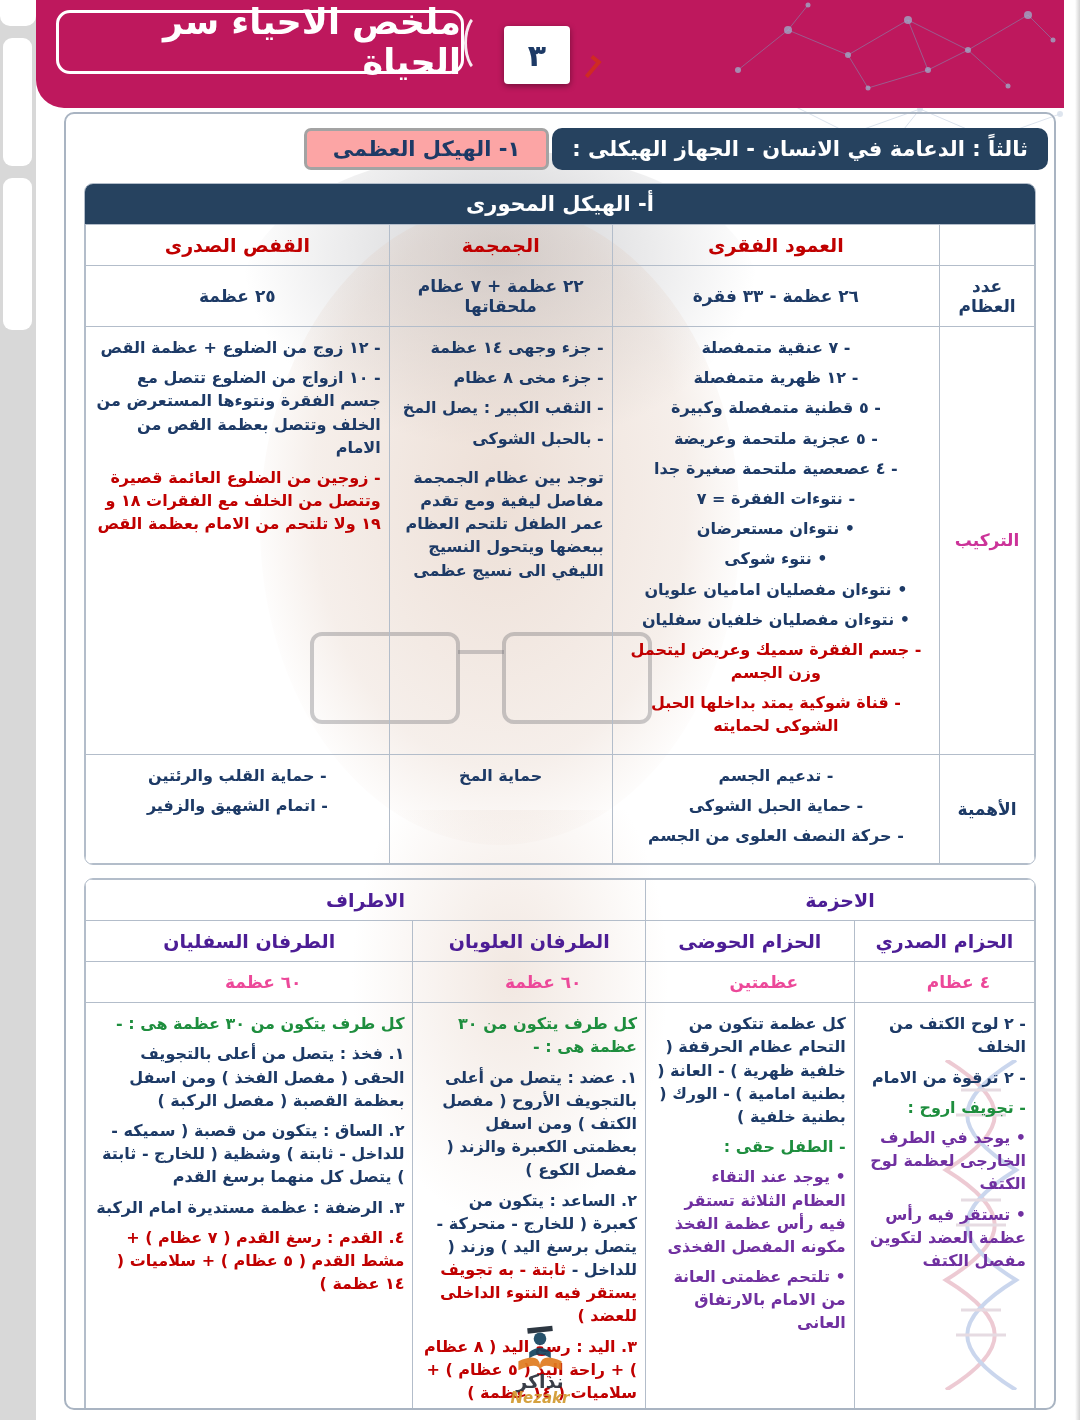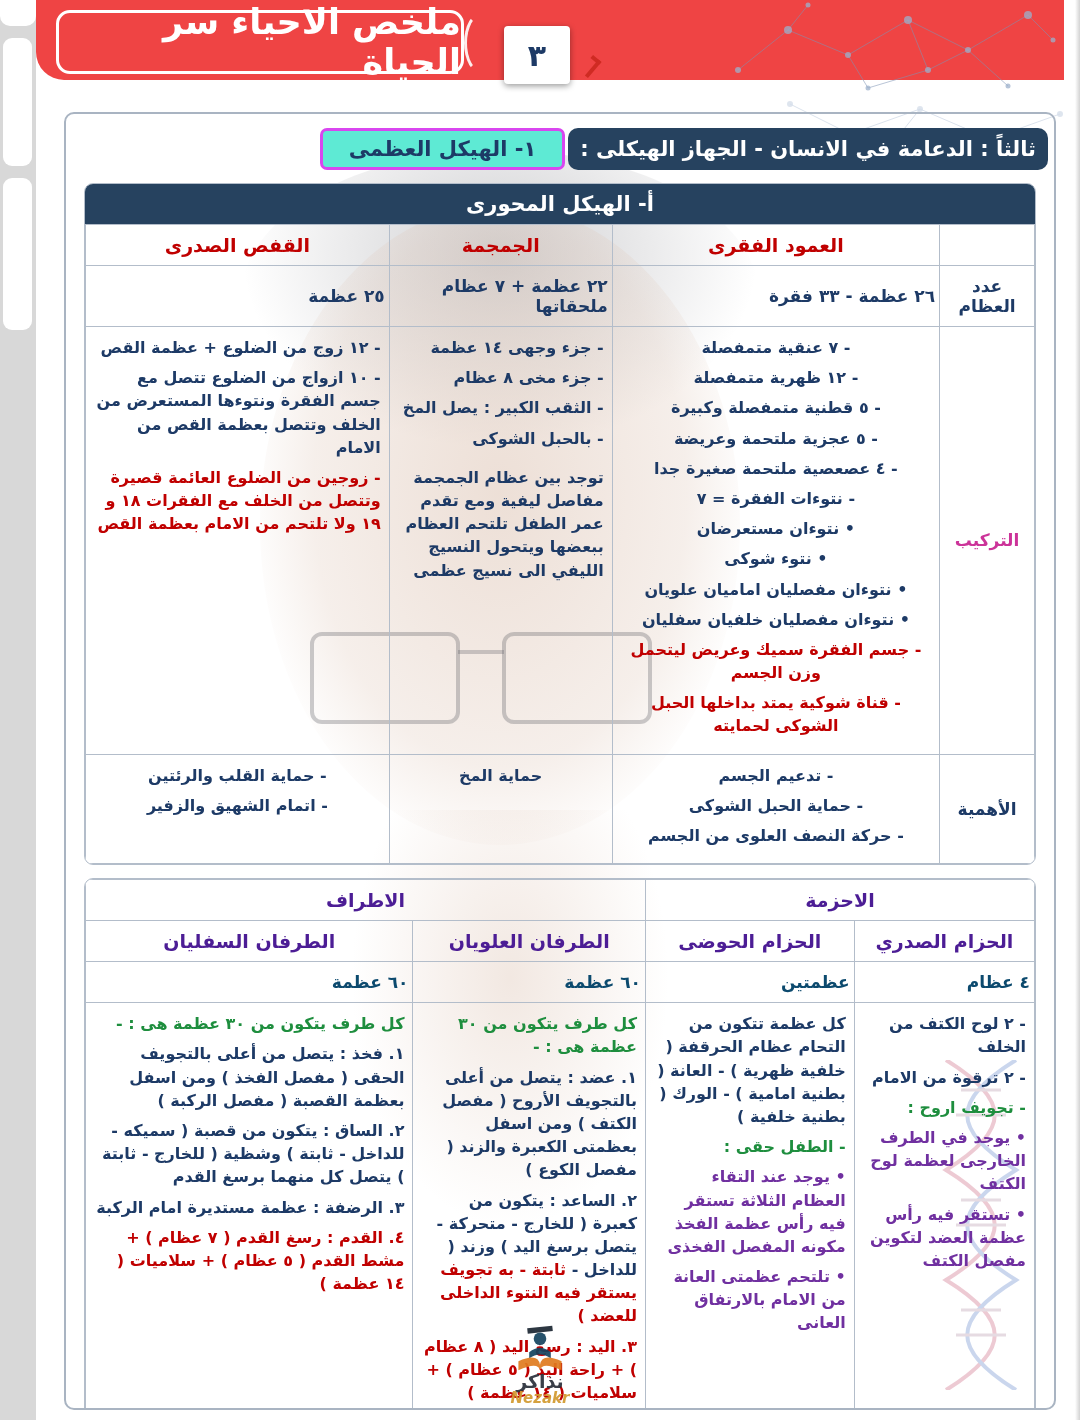--- a/index.html
+++ b/index.html
@@ -12,21 +12,21 @@
 
   
   .left-strip { position:absolute; left:0; top:0; width:36px; height:100%; background:#d8d8d8; z-index:3; }
   .strip-block { position:absolute; left:3px; width:29px; background:#fff; border-radius:9px; }
   .strip-cap   { position:absolute; left:0; top:0; width:36px; height:26px; background:#fff; border-radius:0 0 10px 10px; }
   .sb1 { top:38px; height:128px; }
   .sb2 { top:178px; height:152px; }
   .right-edge { position:absolute; right:0; top:0; width:5px; height:100%; background:linear-gradient(to left,#d3d3d3,rgba(211,211,211,0)); z-index:3; }
 
   
-  .banner { position:absolute; left:36px; top:0; right:16px; height:80px; background:#ef4444; border-bottom-left-radius:28px; z-index:2; }
+  .banner { position:absolute; left:36px; top:0; right:16px; height:108px; background:#be185d; border-bottom-left-radius:28px; z-index:2; }
   .banner-title {
     position:absolute; left:20px; top:10px; width:408px; height:64px;
     border:3px solid #fff; border-radius:14px;
     display:flex; align-items:center; justify-content:center;
     color:#fff; font-size:35px; letter-spacing:-1px;
   }
   .banner-arc { position:absolute; left:428px; top:12px; width:36px; height:62px;
     border:3px solid transparent; border-left-color:#ffffff; border-radius:50%; opacity:.9; }
   .page-box {
     position:absolute; left:468px; top:26px; width:66px; height:58px;
@@ -52,36 +52,36 @@
     background:radial-gradient(ellipse at 50% 40%, rgba(222,197,181,.4), rgba(222,197,181,0) 70%); }
 
   .dna { position:absolute; right:34px; top:1060px; z-index:0; opacity:.45; }
 
   
   .content { position:absolute; left:64px; top:112px; width:992px; height:1298px;
     border:2px solid #a9b4c2; border-radius:10px; z-index:1; overflow:hidden; }
 
   .section-row { display:flex; align-items:stretch; margin:14px 6px 0 6px; height:42px; }
   .section-pill { background:#26425f; color:#fff; font-size:21px; border-radius:10px;
-    display:flex; align-items:center; padding:0 12px; }
-  .section-box { background:#5eead4; border:3px solid #d946ef; border-radius:7px; color:#1d3a66;
+    display:flex; align-items:center; padding:0 20px; }
+  .section-box { background:#fca5a5; border:3px solid #a3a3a3; border-radius:7px; color:#1d3a66;
     font-size:21px; display:flex; align-items:center; padding:0 26px; margin-right:3px; }
   .section-spacer { flex:1; }
 
   
   .tbl { margin:13px 18px 0 18px; border:1.5px solid #b3bdca; border-radius:9px; overflow:hidden; background:transparent; }
   .tbl-title { background:#26425f; color:#fff; text-align:center; font-size:21px; padding:8px 0; }
   table.grid { width:100%; border-collapse:collapse; background:transparent; }
   .grid th, .grid td { border:1px solid #b3bdca; vertical-align:top; padding:7px 6px; }
   .grid th { font-size:19px; padding:9px 0; text-align:center; }
   .colhead-red th  { color:#c00000; }
   .colhead-navy th { color:#4c1d95; }
   .rowlab { text-align:center; vertical-align:middle !important; color:#1d3a66; font-size:17px; }
-  .counts td { color:#1d3a66; font-size:17px; padding:10px 4px; vertical-align:middle; }
-  .counts-red td { color:#0c4a6e;padding-left:32px; }
+  .counts td { text-align:center; color:#1d3a66; font-size:17px; padding:10px 4px; vertical-align:middle; }
+  .counts-red td { color:#ec4899;padding-left:32px; }
   .cell { padding:9px 8px !important; }
   .cell.center .line { text-align:center; }
   .line { font-size:16px; line-height:1.45; margin-bottom:7px; text-align:right; }
   .line.gap { margin-top:16px; }
   .navy   { color:#1d3a66; }
   .red    { color:#c00000; }
   .green  { color:#1e8e3e; }
   .purple { color:#7030a0; }
   .magenta{ color:#cc3399; }
 

